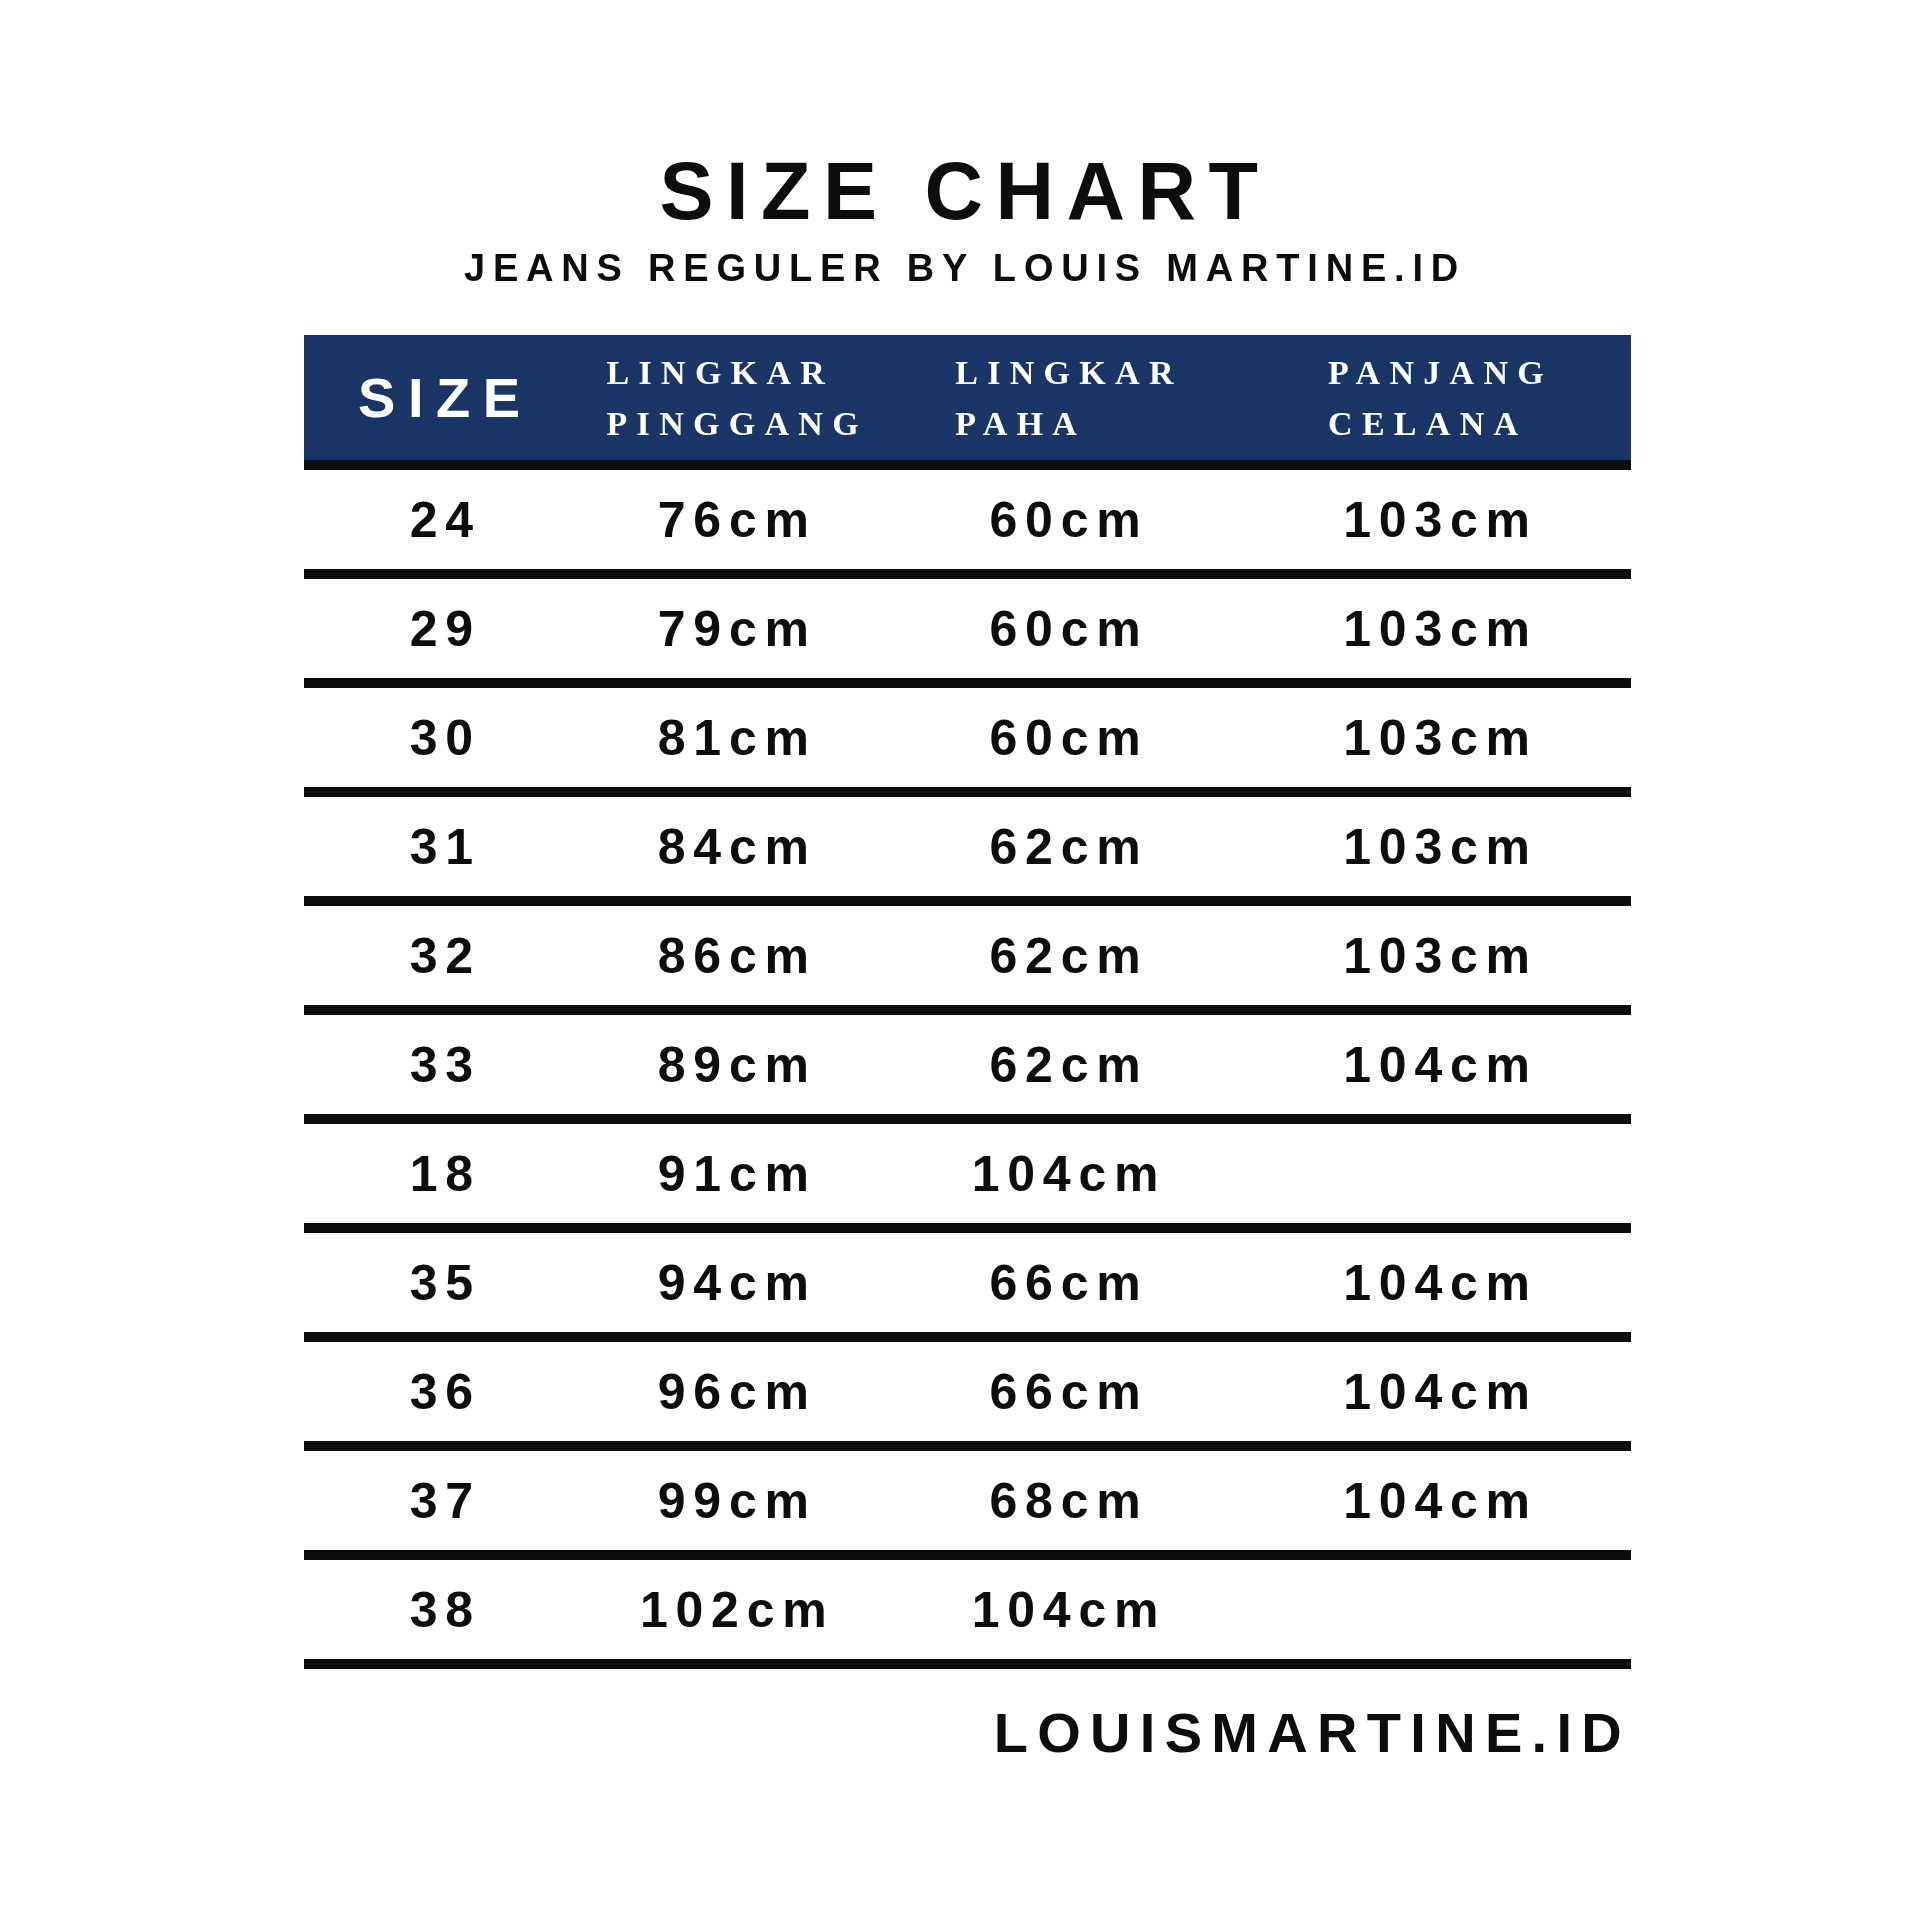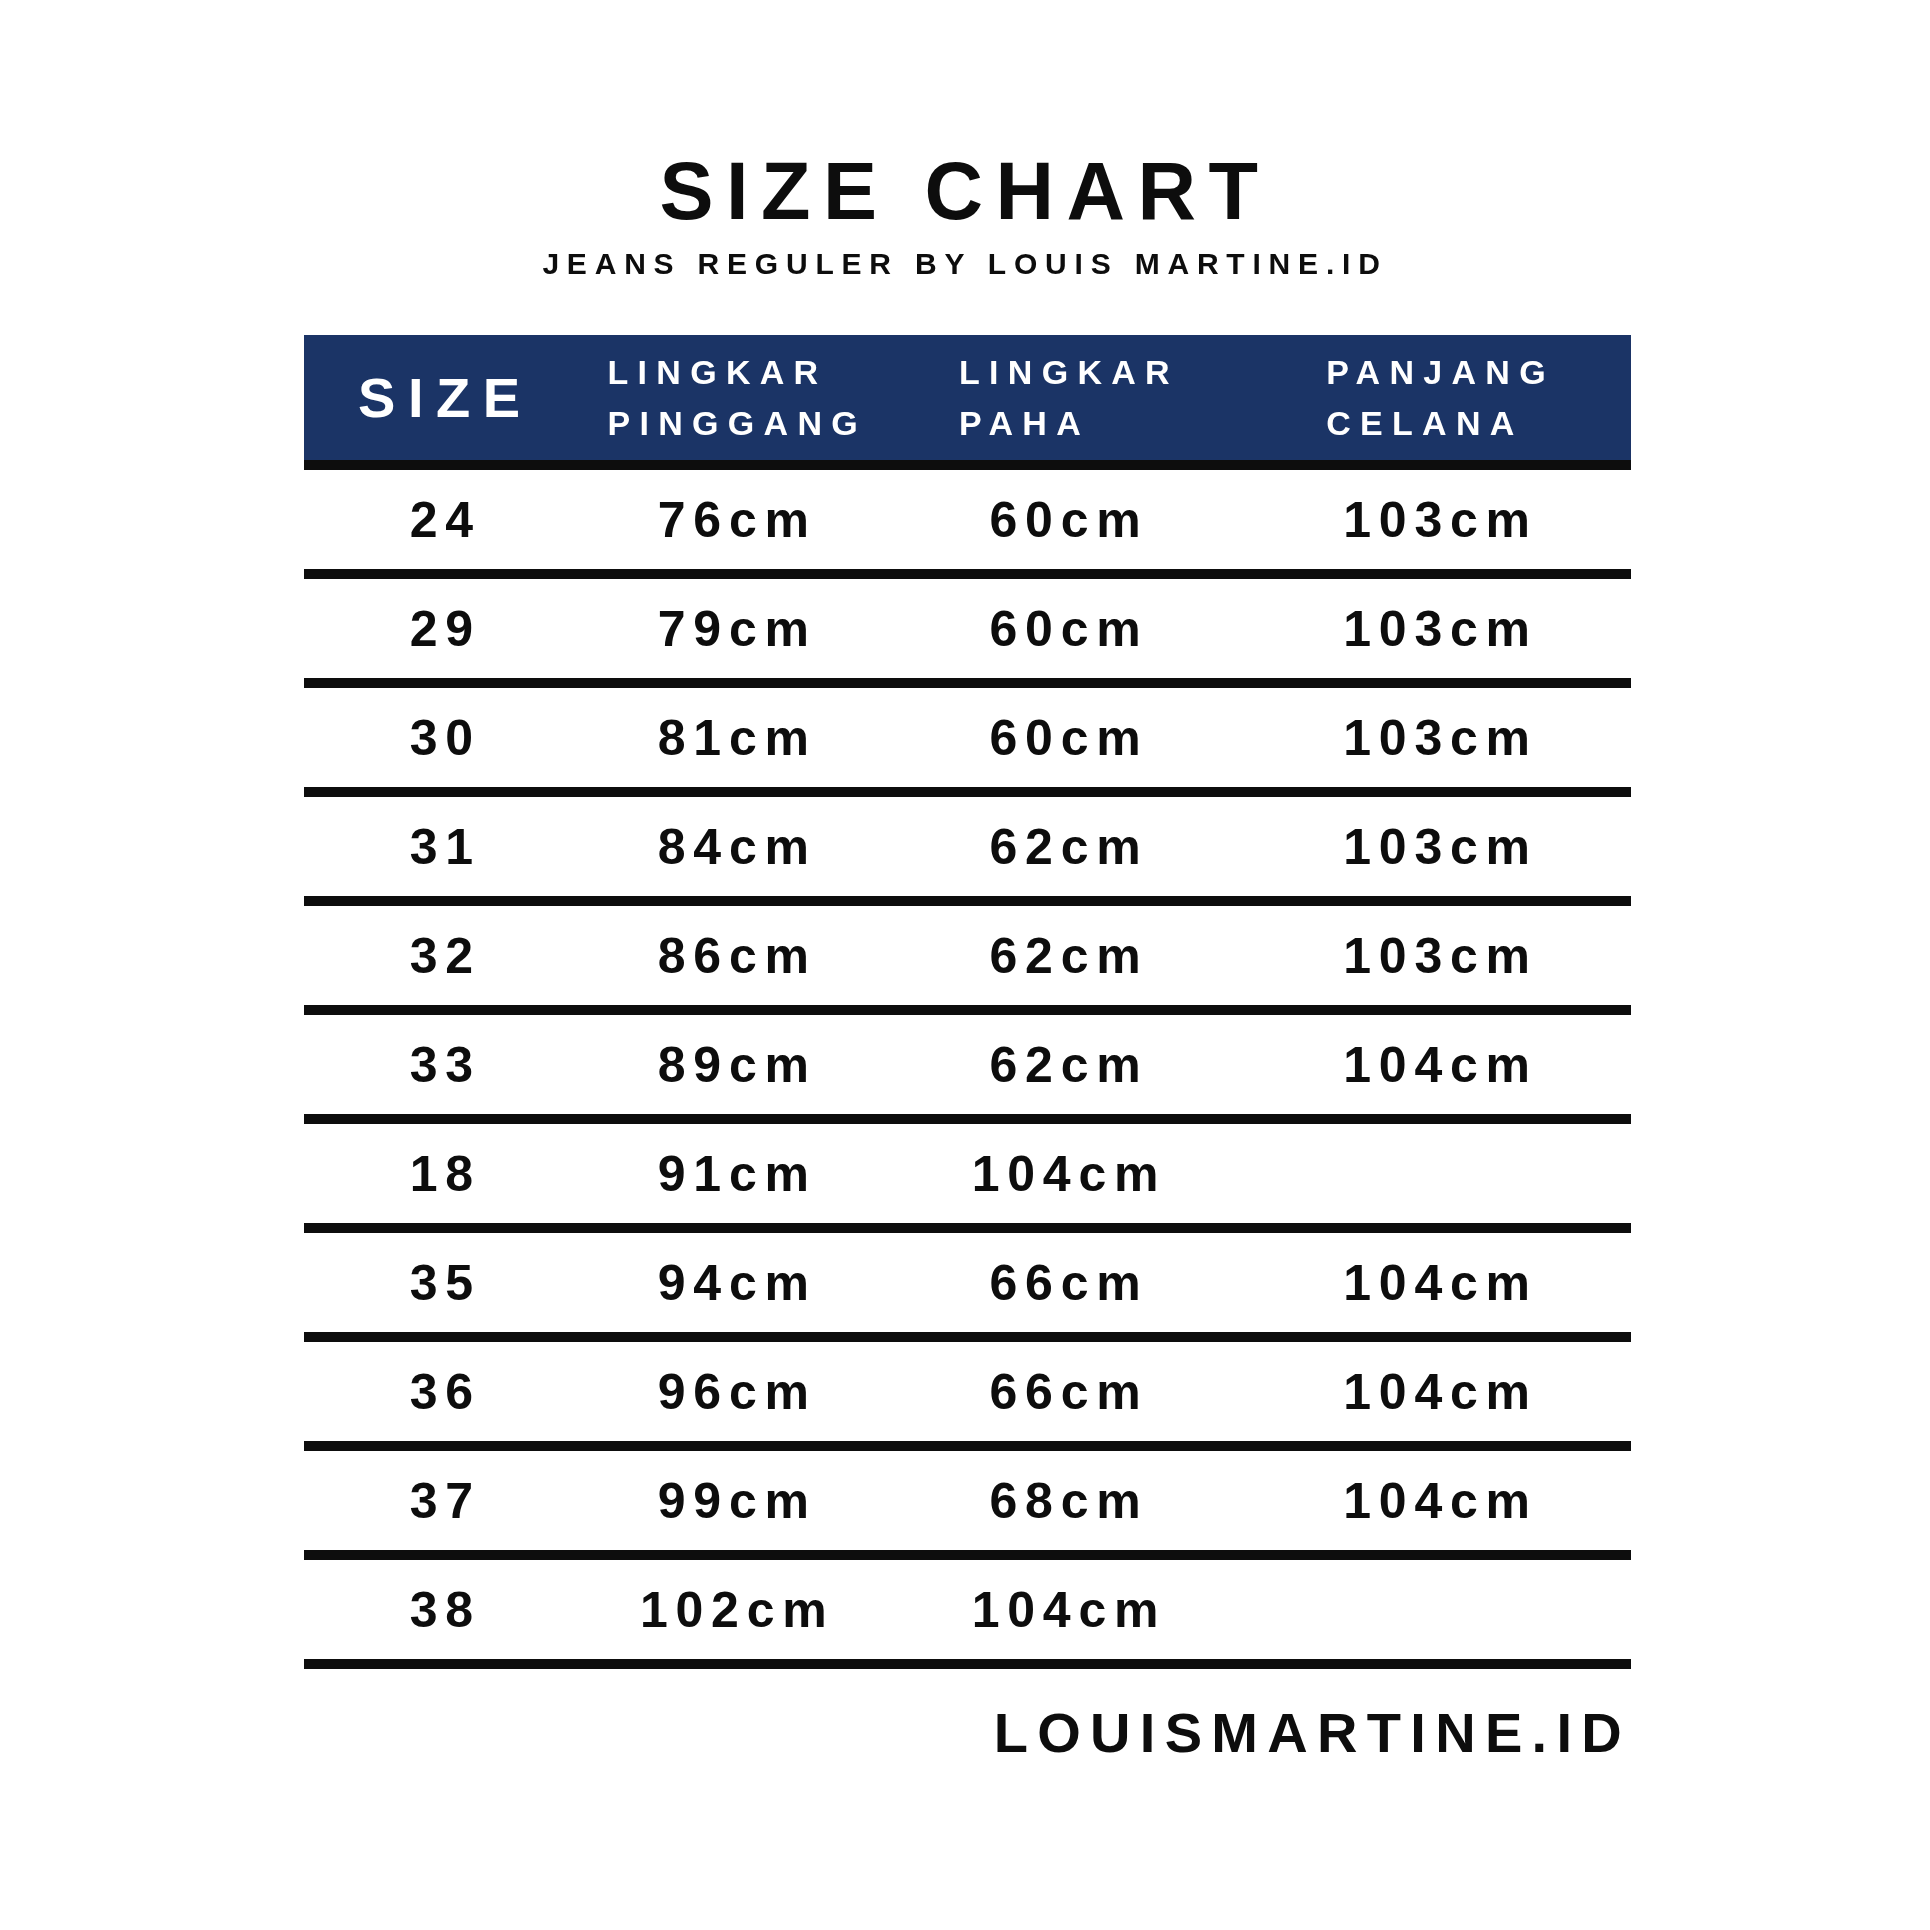--- a/index.html
+++ b/index.html
@@ -28,21 +28,21 @@
     letter-spacing: 12.5px;
     line-height: 1;
     white-space: nowrap;
   }
   .subtitle {
     position: absolute;
     top: 249px;
     left: 0;
     width: 1930px;
     text-align: center;
-    font-size: 30px;
+    font-size: 38px;
     letter-spacing: 7.8px;
     line-height: 1;
     white-space: nowrap;
   }
   .size-table {
     position: absolute;
     left: 304px;
     top: 335px;
     width: 1327px;
   }
@@ -64,20 +64,21 @@
   .th-size {
     font-size: 56px;
     letter-spacing: 12.5px;
     line-height: 1;
   }
   .hblock {
     font-size: 34px;
     letter-spacing: 9.3px;
     line-height: 1.5;
     text-align: left;
+    font-family: Liberation Serif, serif;
   }
   .trow {
     display: grid;
     grid-template-columns: 21.3% 22.7% 27.3% 28.7%;
     align-items: center;
     height: 99px;
     border-bottom: 10px solid var(--divider, #0d0d0d);
     font-size: 50px;
     letter-spacing: 7.8px;
     line-height: 1;

